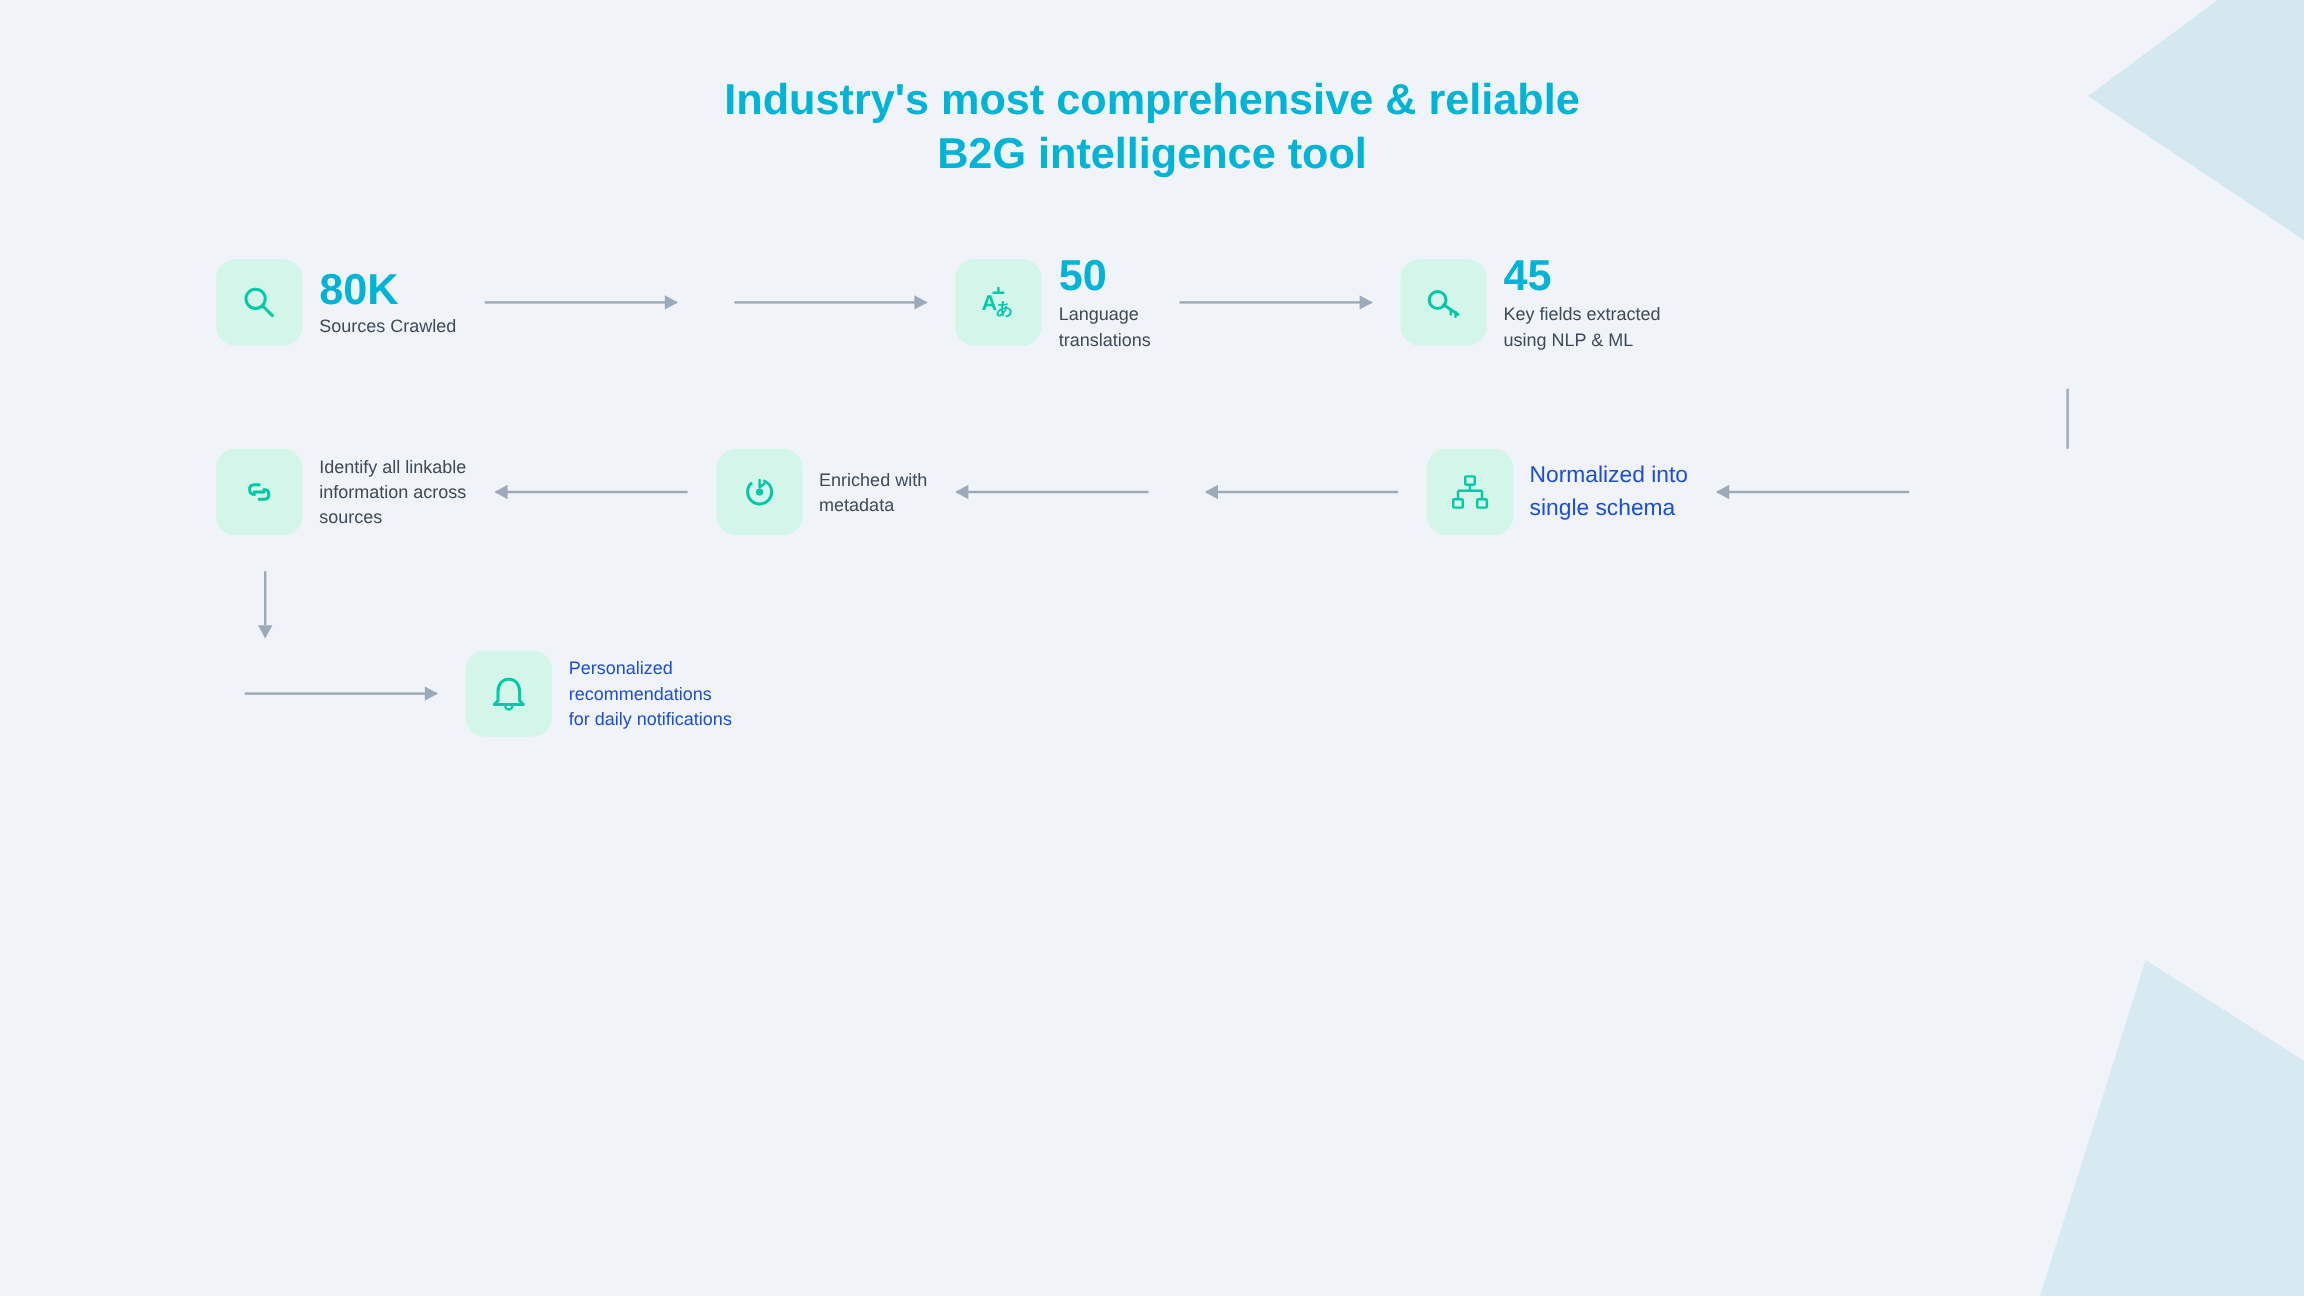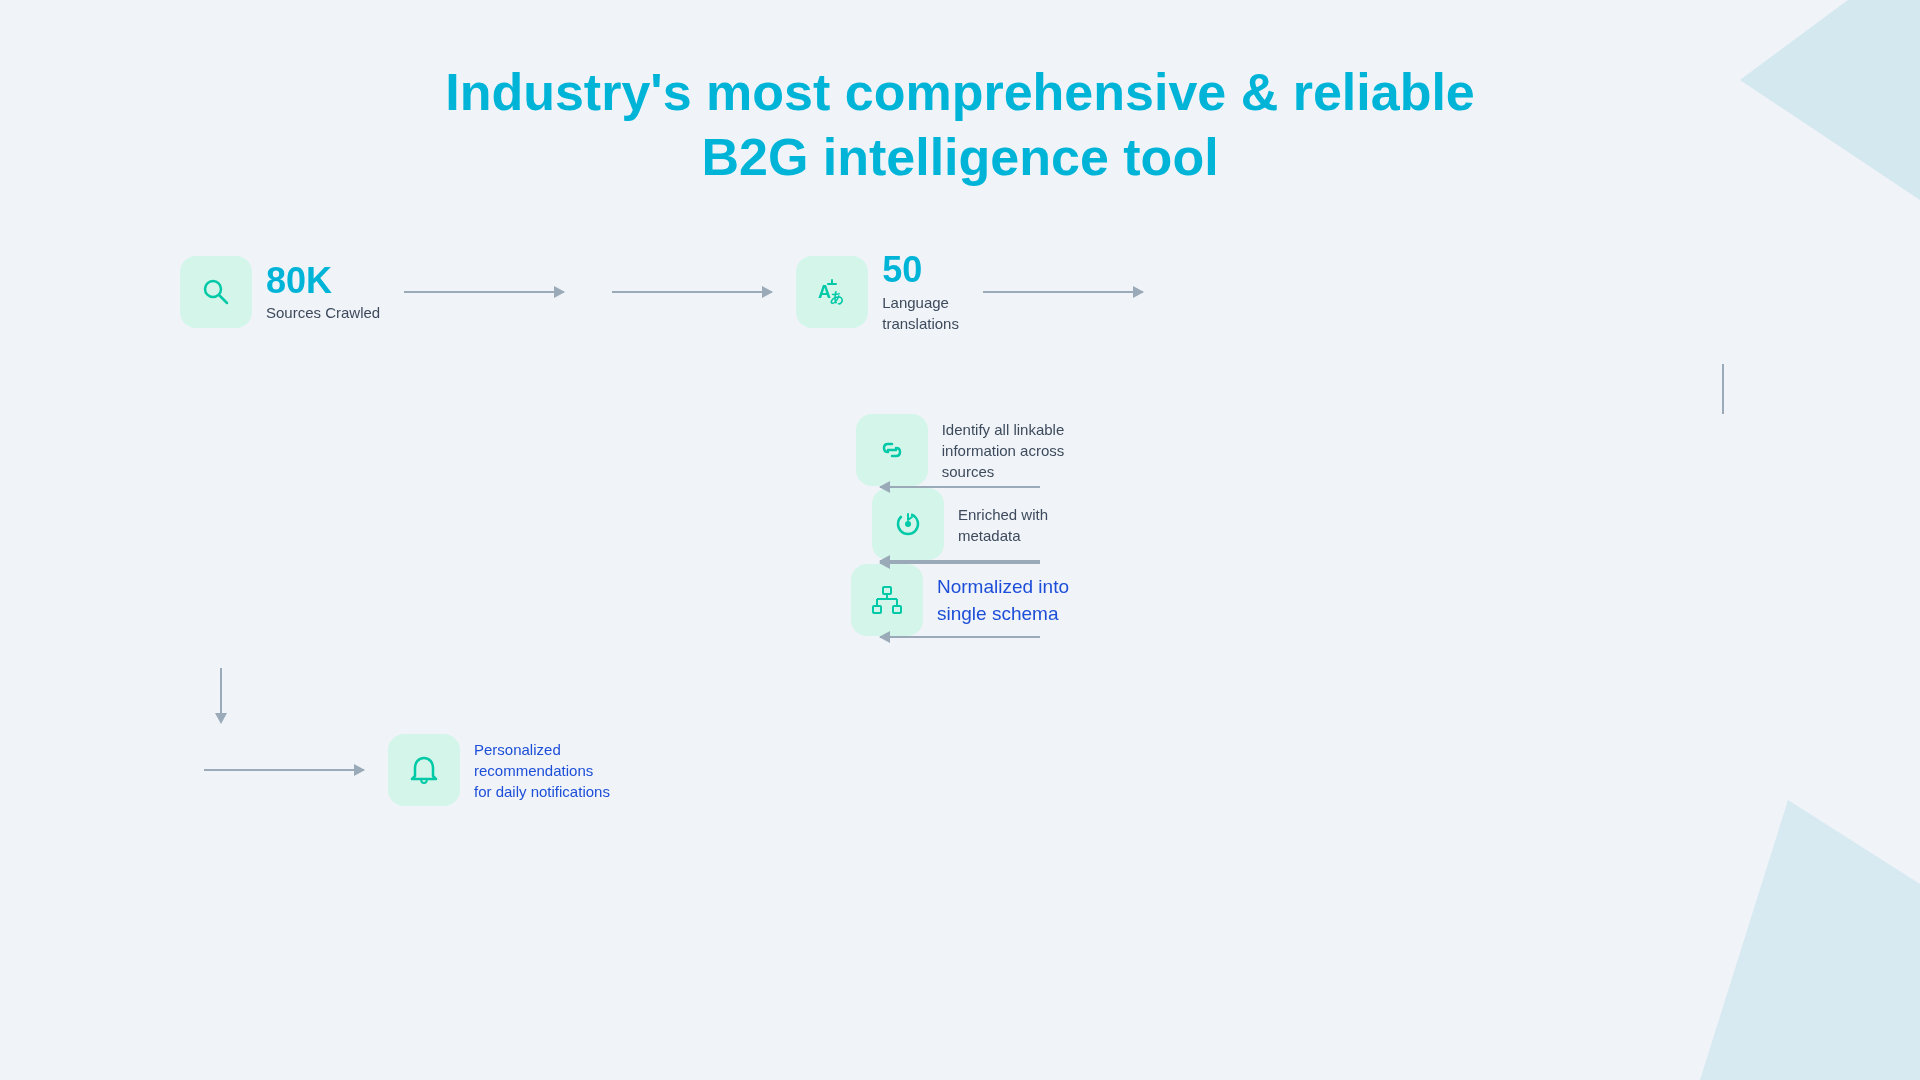--- a/index.html
+++ b/index.html
@@ -41,21 +41,21 @@
       z-index: 1;
       padding: 60px 100px;
     }
 
     
     .title-section {
       text-align: center;
       margin-bottom: 60px;
     }
     .main-title {
-      font-size: 52px;
+      font-size: 36px;
       font-weight: 800;
       color: #00b4d8;
       line-height: 1.25;
       text-align: center;
     }
 
     
     .icon-box {
       width: 72px;
       height: 72px;
@@ -189,29 +189,43 @@
           </svg>
         </div>
         <div class="item-text">
           <div class="number">50</div>
           <div class="label">Language<br>translations</div>
         </div>
       </div>
 
       <div class="arr right"></div>
 
+      <div class="item-block">
+        <div class="icon-box">
+          <svg viewBox="0 0 36 36" fill="none" xmlns="http://www.w3.org/2000/svg">
+            <circle cx="13" cy="16" r="7" stroke="#00c9a7" stroke-width="2.5" fill="none"></circle>
+            <line x1="18" y1="20" x2="30" y2="28" stroke="#00c9a7" stroke-width="2.5" stroke-linecap="round"></line>
+            <line x1="24" y1="24" x2="24" y2="28" stroke="#00c9a7" stroke-width="2" stroke-linecap="round"></line>
+            <line x1="28" y1="26" x2="28" y2="30" stroke="#00c9a7" stroke-width="2" stroke-linecap="round"></line>
+          </svg>
+        </div>
+        <div class="item-text">
+          <div class="number">45</div>
+          <div class="label">Key fields extracted<br>using NLP &amp; ML</div>
+        </div>
+      </div>
     </div>
 
     <div style="display:flex; justify-content:flex-end; margin-bottom: 0; padding-right: 16px;">
       <div style="width:2px; height:50px; background:#9aaab8; position:relative;">
         
       </div>
     </div>
 
-    <div class="flow-row-2" style="align-items:center; margin-bottom: 30px; flex-direction: column;">
+    <div class="flow-row-2" style="align-items:center; margin-bottom: 30px; flex-direction: row;">
 
       <div class="item-block">
         <div class="icon-box">
           <svg viewBox="0 0 36 36" fill="none" xmlns="http://www.w3.org/2000/svg">
             <path d="M14 20 Q10 20 10 16 Q10 12 14 12 L18 12" stroke="#00c9a7" stroke-width="2.5" stroke-linecap="round" fill="none"></path>
             <path d="M22 16 Q26 16 26 20 Q26 24 22 24 L18 24" stroke="#00c9a7" stroke-width="2.5" stroke-linecap="round" fill="none"></path>
             <line x1="14" y1="18" x2="22" y2="18" stroke="#00c9a7" stroke-width="2.5" stroke-linecap="round"></line>
           </svg>
         </div>
         <div class="item-text">

